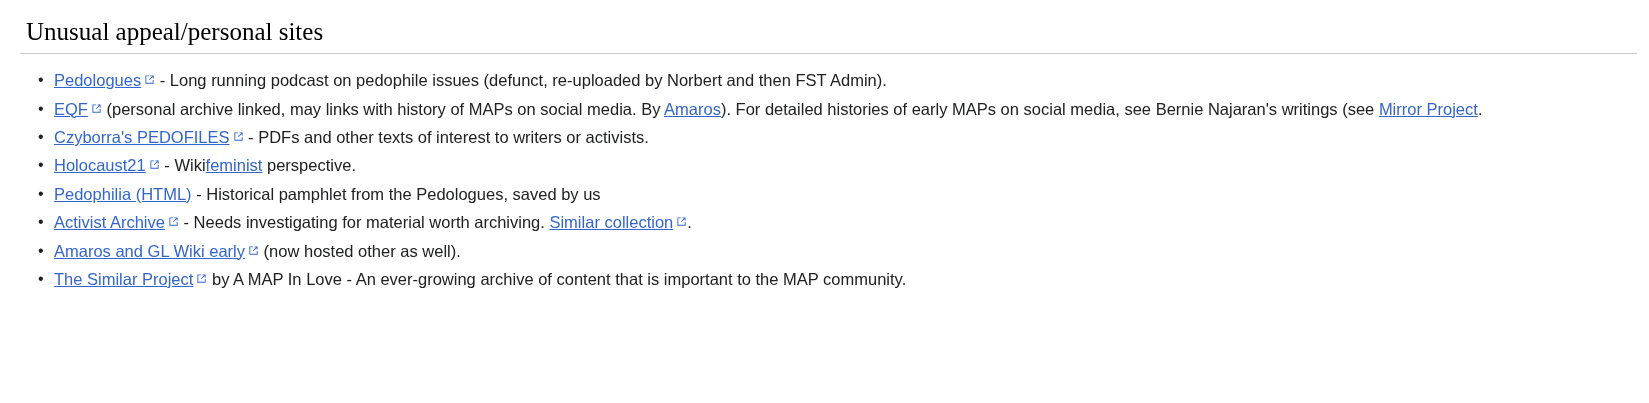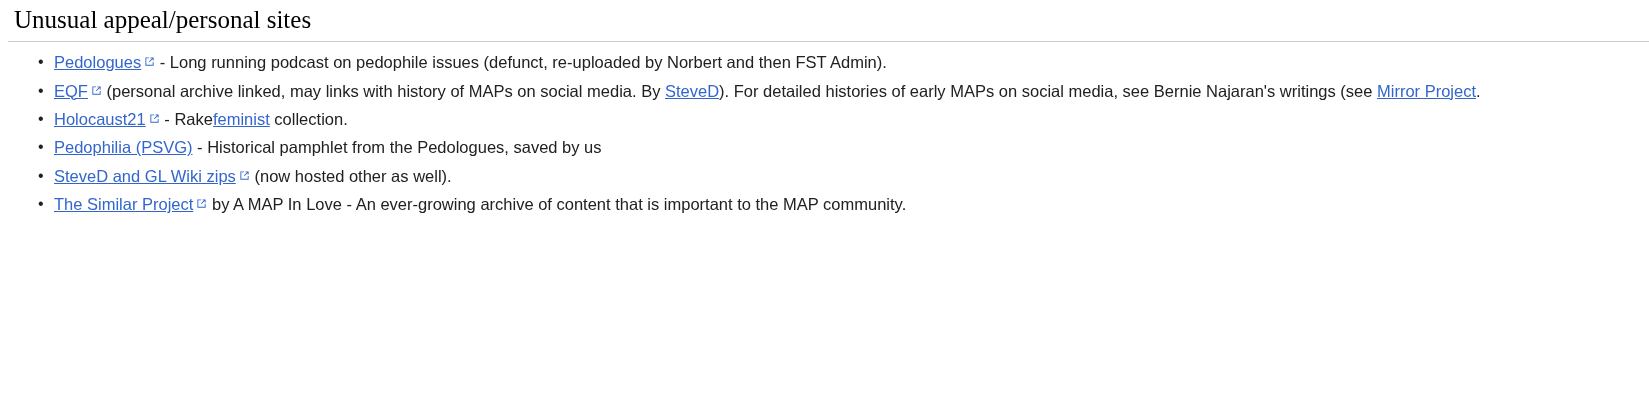--- a/index.html
+++ b/index.html
@@ -16,21 +16,21 @@
   }
   .page {
     padding: 0 0 0 8px;
   }
   .section-heading {
     font-family: "Liberation Serif", serif;
     font-size: 25px;
     font-weight: normal;
     line-height: 1.25;
     color: #000000;
-    margin: 0;
+    margin: 12px;
     padding: 4px 0 6px 6px;
     border-bottom: 1px solid #c8ccd1;
   }
   ul.link-list {
     list-style: none;
     margin: 6px 0 0 0;
     padding: 0;
   }
   ul.link-list li {
     position: relative;
@@ -78,41 +78,56 @@
       <a class="wl ul" href="#">Pedologues</a><span class="ext-icon"><svg width="11" height="11" viewBox="0 0 12 12">
             <path d="M1.5 1.5h4v1h-3v7h7v-3h1v4h-9z" fill="#3366cc"></path>
             <path d="M7 1.5h3.5V5h-1V3.2L6.1 6.6l-.7-.7L8.8 2.5H7z" fill="#3366cc"></path>
           </svg></span><span class="txt"> - Long running podcast on pedophile issues (defunct, re-uploaded by Norbert and then FST Admin).</span>
     </li>
 
     <li>
       <a class="wl ul" href="#">EQF</a><span class="ext-icon"><svg width="11" height="11" viewBox="0 0 12 12">
             <path d="M1.5 1.5h4v1h-3v7h7v-3h1v4h-9z" fill="#3366cc"></path>
             <path d="M7 1.5h3.5V5h-1V3.2L6.1 6.6l-.7-.7L8.8 2.5H7z" fill="#3366cc"></path>
-          </svg></span><span class="txt"> (personal archive linked, may links with history of MAPs on social media. By </span><a class="wl ul" href="#">SteveD</a><span class="txt">). For detailed histories of early MAPs on social media, see Bernie Najaran's writings (see </span><a class="wl ul" href="#">Mirror Project</a><span class="txt">.</span>
+          </svg></span><span class="txt"> (personal archive linked, may links with history of MAPs on social media. By </span><a class="wl ul" href="#">Amaros</a><span class="txt">). For detailed histories of early MAPs on social media, see Bernie Najaran's writings (see </span><a class="wl ul" href="#">Mirror Project</a><span class="txt">.</span>
+    </li>
+
+
+    <li>
+      <a class="wl ul" href="#">Czyborra's PEDOFILES</a><span class="ext-icon"><svg width="11" height="11" viewBox="0 0 12 12">
+            <path d="M1.5 1.5h4v1h-3v7h7v-3h1v4h-9z" fill="#3366cc"></path>
+            <path d="M7 1.5h3.5V5h-1V3.2L6.1 6.6l-.7-.7L8.8 2.5H7z" fill="#3366cc"></path>
+          </svg></span><span class="txt"> - PDFs and other texts of interest to writers or activists.</span>
+    </li>
+
+    <li>
+      <a class="wl ul" href="#">Holocaust21</a><span class="ext-icon"><svg width="11" height="11" viewBox="0 0 12 12">
+            <path d="M1.5 1.5h4v1h-3v7h7v-3h1v4h-9z" fill="#3366cc"></path>
+            <path d="M7 1.5h3.5V5h-1V3.2L6.1 6.6l-.7-.7L8.8 2.5H7z" fill="#3366cc"></path>
+          </svg></span><span class="txt"> - Wiki</span><a class="wl ul" href="#">feminist</a><span class="txt"> perspective.</span>
     </li>
 
 
 
     <li>
-      <a class="wl ul" href="#">Holocaust21</a><span class="ext-icon"><svg width="11" height="11" viewBox="0 0 12 12">
+      <a class="wl ul" href="#">Pedophilia (HTML)</a><span class="txt"> - Historical pamphlet from the Pedologues, saved by us</span>
+    </li>
+
+    <li>
+      <a class="wl ul" href="#">Activist Archive</a><span class="ext-icon"><svg width="11" height="11" viewBox="0 0 12 12">
             <path d="M1.5 1.5h4v1h-3v7h7v-3h1v4h-9z" fill="#3366cc"></path>
             <path d="M7 1.5h3.5V5h-1V3.2L6.1 6.6l-.7-.7L8.8 2.5H7z" fill="#3366cc"></path>
-          </svg></span><span class="txt"> - Rake</span><a class="wl ul" href="#">feminist</a><span class="txt"> collection.</span>
+          </svg></span><span class="txt"> - Needs investigating for material worth archiving. </span><a class="wl ul" href="#">Similar collection</a><span class="ext-icon"><svg width="11" height="11" viewBox="0 0 12 12">
+            <path d="M1.5 1.5h4v1h-3v7h7v-3h1v4h-9z" fill="#3366cc"></path>
+            <path d="M7 1.5h3.5V5h-1V3.2L6.1 6.6l-.7-.7L8.8 2.5H7z" fill="#3366cc"></path>
+          </svg></span><span class="txt">.</span>
     </li>
 
-
-
     <li>
-      <a class="wl ul" href="#">Pedophilia (PSVG)</a><span class="txt"> - Historical pamphlet from the Pedologues, saved by us</span>
-    </li>
-
-
-    <li>
-      <a class="wl ul" href="#">SteveD and GL Wiki zips</a><span class="ext-icon"><svg width="11" height="11" viewBox="0 0 12 12">
+      <a class="wl ul" href="#">Amaros and GL Wiki early</a><span class="ext-icon"><svg width="11" height="11" viewBox="0 0 12 12">
             <path d="M1.5 1.5h4v1h-3v7h7v-3h1v4h-9z" fill="#3366cc"></path>
             <path d="M7 1.5h3.5V5h-1V3.2L6.1 6.6l-.7-.7L8.8 2.5H7z" fill="#3366cc"></path>
           </svg></span><span class="txt"> (now hosted other as well).</span>
     </li>
 
     <li>
       <a class="wl ul" href="#">The Similar Project</a><span class="ext-icon"><svg width="11" height="11" viewBox="0 0 12 12">
             <path d="M1.5 1.5h4v1h-3v7h7v-3h1v4h-9z" fill="#3366cc"></path>
             <path d="M7 1.5h3.5V5h-1V3.2L6.1 6.6l-.7-.7L8.8 2.5H7z" fill="#3366cc"></path>
           </svg></span><span class="txt"> by A MAP In Love - An ever-growing archive of content that is important to the MAP community.</span>

